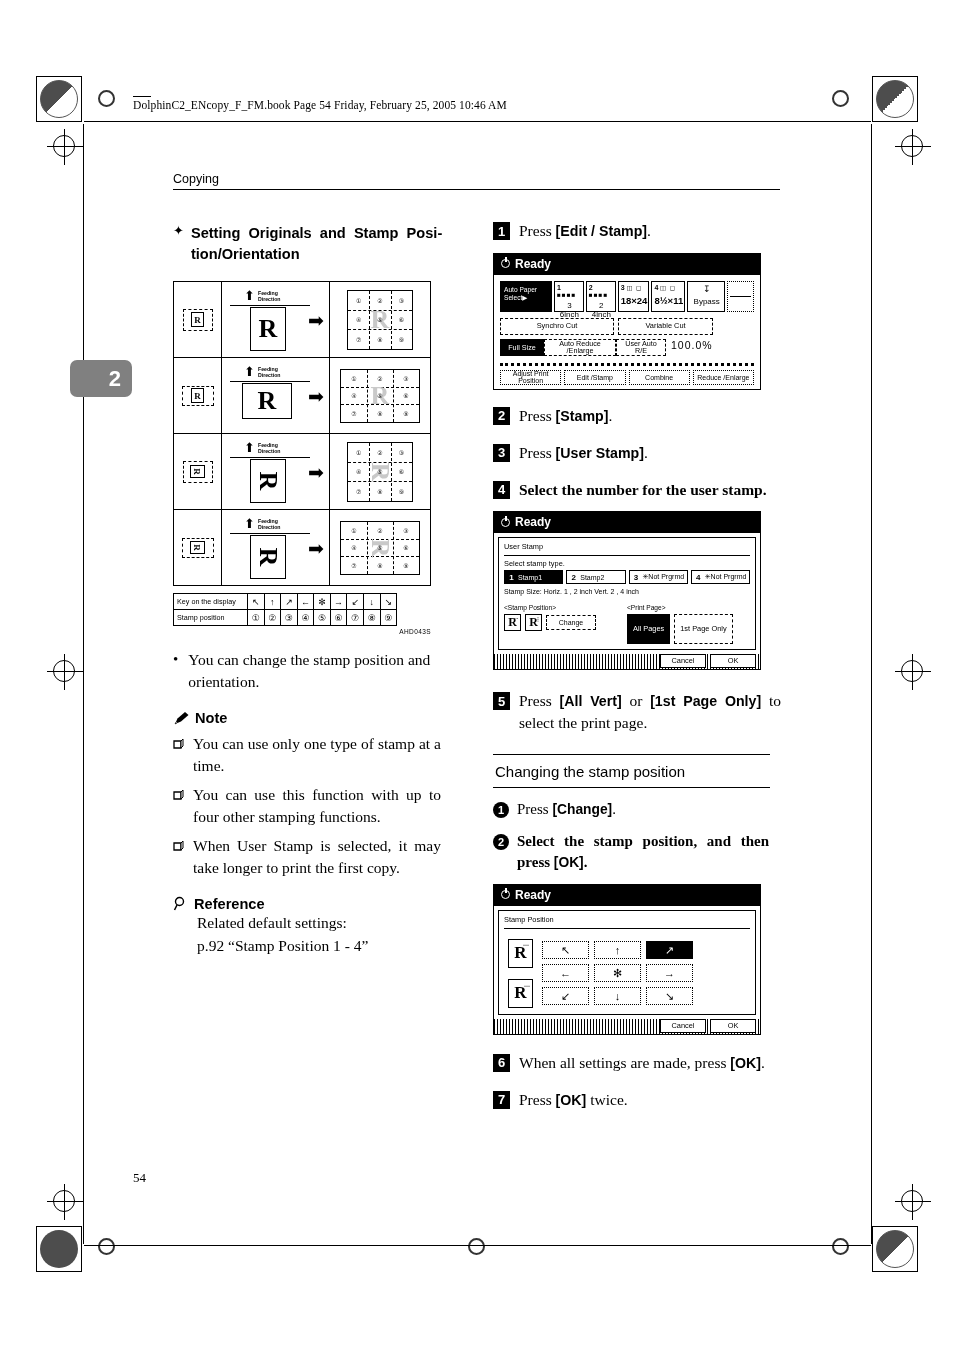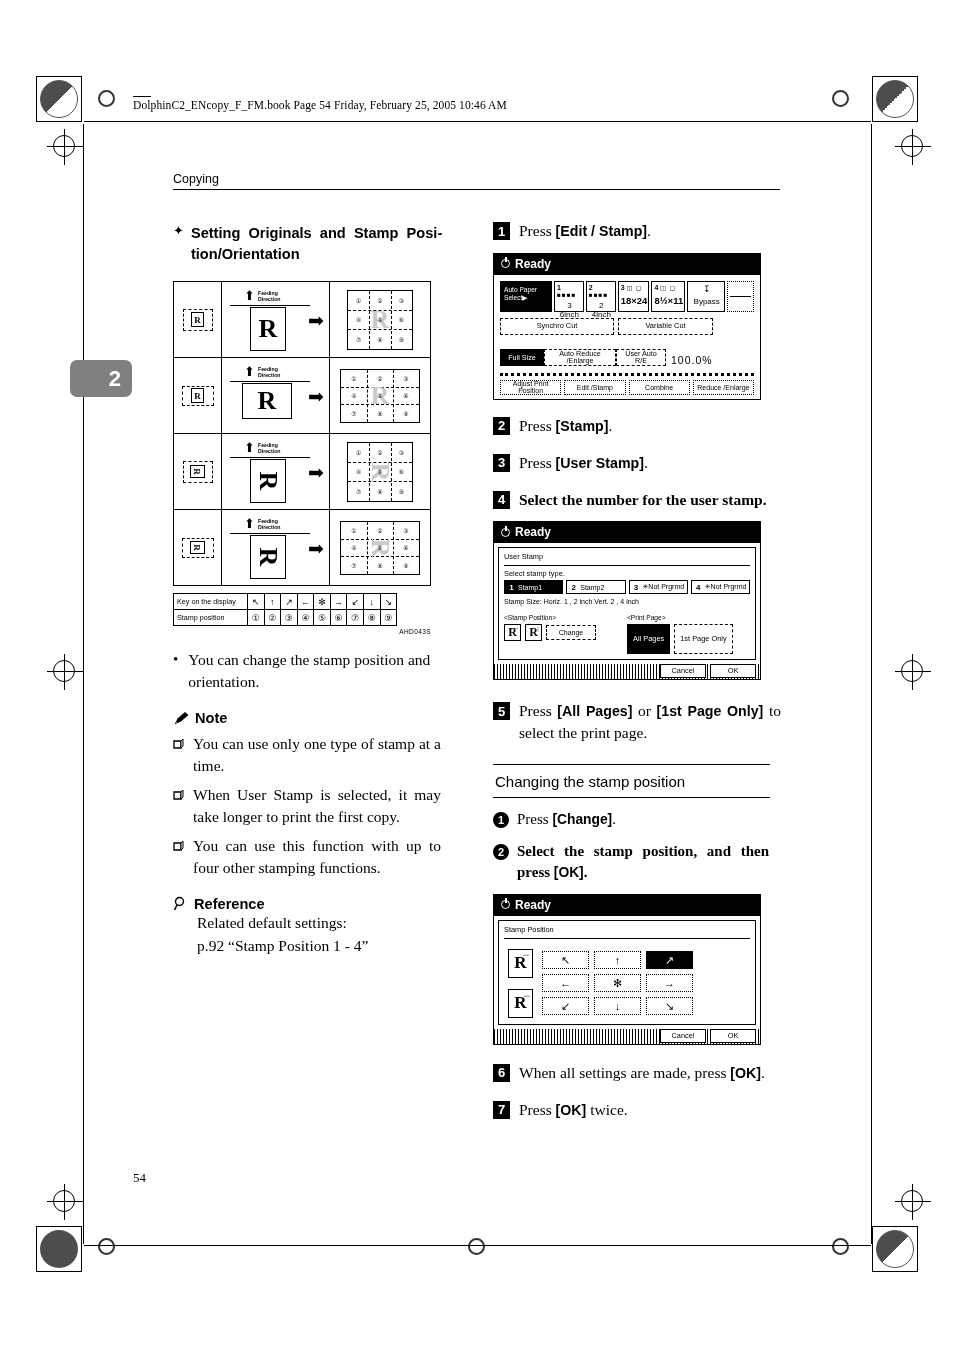--- a/index.html
+++ b/index.html
@@ -86,21 +86,21 @@
   .tray{border:1px solid #000;flex:1;font-size:6.4px;box-sizing:border-box;padding:2px 1px 0 2px;position:relative;}
   .tray .n{font-weight:bold;font-size:7px;}
   .tray .sz{display:block;text-align:center;font-size:8px;margin-top:3px;}
   .tray .sz.big{font-weight:bold;font-size:9.5px;}
   .autopaper{width:52px;background:#000;color:#fff;font-size:6.6px;line-height:1.25;padding:4px 3px;box-sizing:border-box;border:1px solid #000;}
   .blankslot{flex:1;border:1px dotted #000;position:relative;}
   .blankslot:after{content:"";position:absolute;left:2px;right:2px;top:50%;height:1px;background:#000;}
 
   .cutrow{display:flex;gap:4px;margin-top:6px;}
   .cutrow .btn{height:17px;font-size:7.4px;}
-  .zoomrow{display:flex;gap:0;margin-top:14px;align-items:flex-end;}
+  .zoomrow{display:flex;gap:0;margin-top:4px;align-items:flex-start;}
   .zoomrow .btn{height:17px;font-size:7.2px;padding:0 3px;}
   .pct{font-size:10.5px;letter-spacing:1px;margin-left:5px;}
 
   .tabrow{display:flex;gap:3px;margin-top:7px;border-top:3px dotted #000;padding-top:4px;}
   .tabrow .btn{flex:1;height:15px;font-size:7px;border-style:dotted;}
   .lcdfoot{height:6px;background:repeating-linear-gradient(90deg,#000 0 1.5px,#fff 1.5px 3px);}
 
   .lcdsub{border:1px solid #000;margin:4px;padding:4px 5px 0 5px;}
   .subttl{font-size:7.4px;padding-bottom:2px;}
   .hairline{height:1px;background:#000;margin:2px 0 3px 0;}
@@ -409,28 +409,28 @@
         <path d="M1 3 L8 3 L8 10 L1 10 Z" fill="#fff" stroke="#000" stroke-width="1.3"></path>
         <path d="M8 3 L10 1 L10 8 L8 10 Z" fill="#fff" stroke="#000" stroke-width="1"></path>
       </svg>
       <span class="txt">You can use only one type of stamp at a time.</span>
     </div>
     <div class="noteitem">
       <svg class="sq" width="11" height="11" viewBox="0 0 11 11">
         <path d="M1 3 L8 3 L8 10 L1 10 Z" fill="#fff" stroke="#000" stroke-width="1.3"></path>
         <path d="M8 3 L10 1 L10 8 L8 10 Z" fill="#fff" stroke="#000" stroke-width="1"></path>
       </svg>
-      <span class="txt">When User Stamp is selected, it may take longer to print the first copy.</span>
+      <span class="txt">You can use this function with up to four other stamping functions.</span>
     </div>
     <div class="noteitem">
       <svg class="sq" width="11" height="11" viewBox="0 0 11 11">
         <path d="M1 3 L8 3 L8 10 L1 10 Z" fill="#fff" stroke="#000" stroke-width="1.3"></path>
         <path d="M8 3 L10 1 L10 8 L8 10 Z" fill="#fff" stroke="#000" stroke-width="1"></path>
       </svg>
-      <span class="txt">You can use this function with up to four other stamping functions.</span>
+      <span class="txt">When User Stamp is selected, it may take longer to print the first copy.</span>
     </div>
 
     <div class="blockhead">
       <svg width="16" height="16" viewBox="0 0 16 16">
         <circle cx="6.5" cy="5.5" r="4" fill="none" stroke="#000" stroke-width="1.4"></circle>
         <path d="M4 9 L1.5 14" stroke="#000" stroke-width="1.6" fill="none"></path>
       </svg>
       <span class="lbl">Reference</span>
     </div>
     <div class="refline">Related default settings:</div>
@@ -567,21 +567,21 @@
         <div class="lcdfoot" style="height:15px;"></div>
         <div class="okrow" style="position:absolute;right:4px;top:0px;margin:0;">
           <div class="btn">Cancel</div>
           <div class="btn">OK</div>
         </div>
       </div>
     </div>
 
     <div class="step" style="margin-top:20px;">
       <span class="stepnum">5</span>
-      <span class="txt">Press <b>[All Pages]</b> or <b>[1st Page Only]</b> to select the print page.</span>
+      <span class="txt">Press <b>[All Vert]</b> or <b>[1st Page Only]</b> to select the print page.</span>
     </div>
 
     <div class="subsec">
       <div class="bar"></div>
       <div class="t">Changing the stamp position</div>
       <div class="bar"></div>
     </div>
 
     <div class="substep">
       <span class="subnum">1</span>

